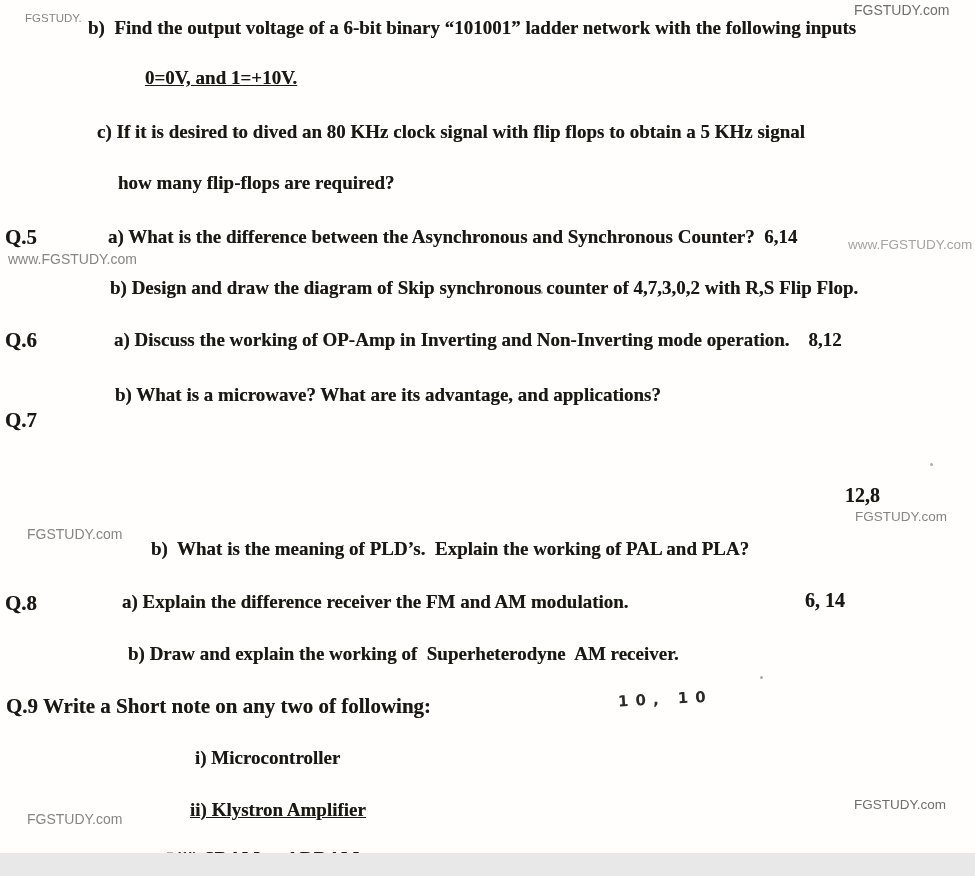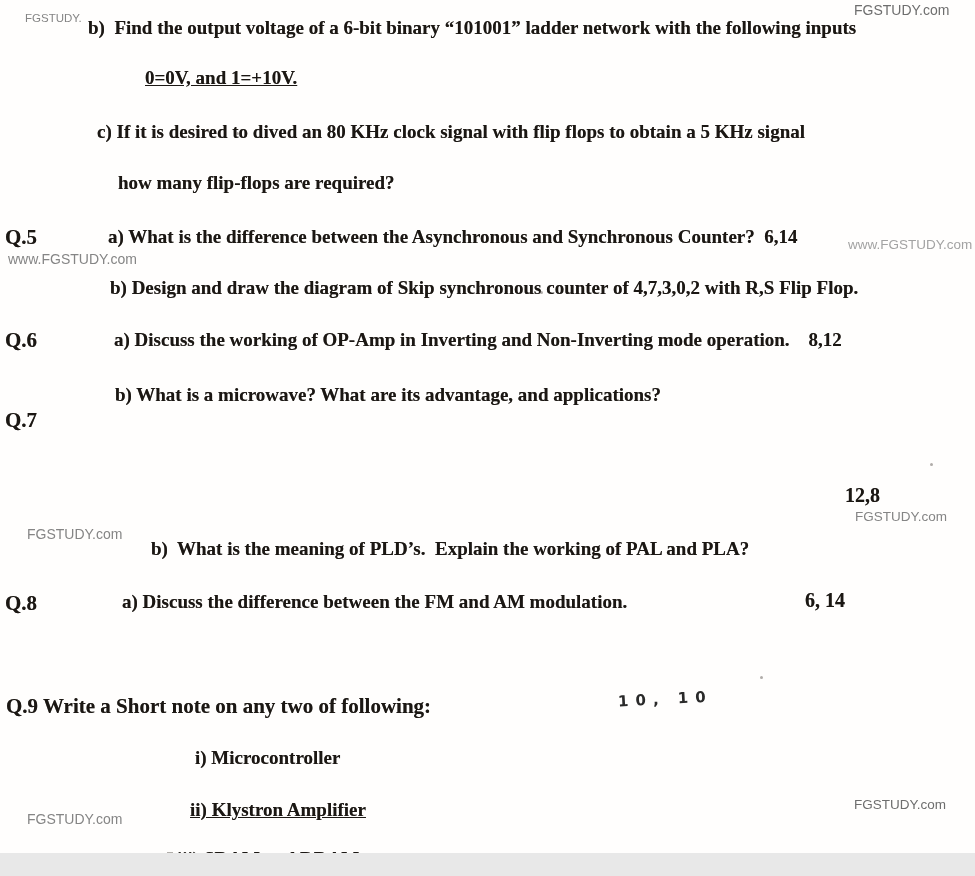--- a/index.html
+++ b/index.html
@@ -72,22 +72,23 @@
 
   <div class="tline qnum" style="left:5px;top:328px;">Q.6</div>
   <div class="tline" style="left:114px;top:328px;">a) Discuss the working of OP-Amp in Inverting and Non-Inverting mode operation.    8,12</div>
   <div class="tline" style="left:115px;top:383px;">b) What is a microwave? What are its advantage, and applications?</div>
 
   <div class="tline qnum" style="left:5px;top:408px;">Q.7</div>
   <div class="tline marks" style="left:845px;top:483px;">12,8</div>
   <div class="tline" style="left:120px;top:537px;margin-left:31px;">b)  What is the meaning of PLD’s.  Explain the working of PAL and PLA?</div>
 
   <div class="tline qnum" style="left:5px;top:591px;">Q.8</div>
-  <div class="tline" style="left:122px;top:590px;">a) Discuss the difference between the FM and AM modulation.</div>
+  <div class="tline" style="left:122px;top:590px;">a) Explain the difference receiver the FM and AM modulation.</div>
   <div class="tline marks" style="left:805px;top:588px;">6, 14</div>
+  <div class="tline" style="left:128px;top:642px;">b) Draw and explain the working of  Superheterodyne  AM receiver.</div>
 
   <div class="tline qnum" style="left:6px;top:694px;">Q.9 Write a Short note on any two of following:</div>
   <span class="hand" style="left:618px;top:690px;">10, 10</span>
   <div class="tline" style="left:195px;top:746px;">i) Microcontroller</div>
   <div class="tline" style="left:190px;top:798px;text-decoration:underline;">ii) Klystron Amplifier</div>
   <div class="tline" style="left:177px;top:847px;">iii) SRAM and DRAM</div>
 
   <div class="speck" style="left:236px;top:132px;"></div>
   <div class="speck" style="left:540px;top:291px;"></div>
   <div class="speck" style="left:930px;top:463px;"></div>

